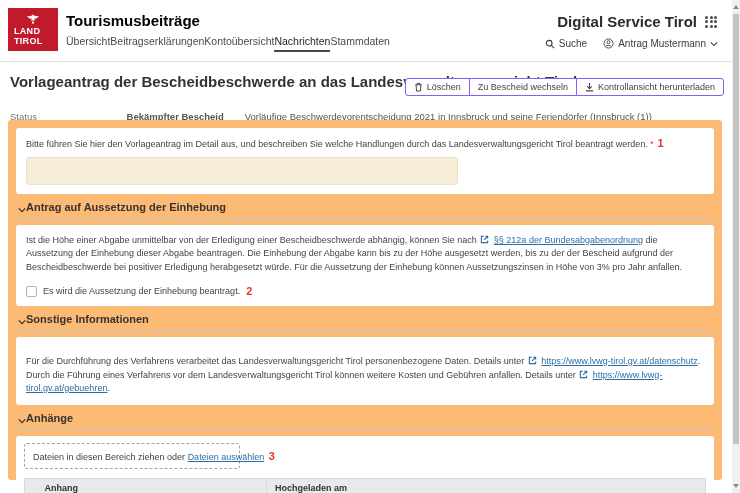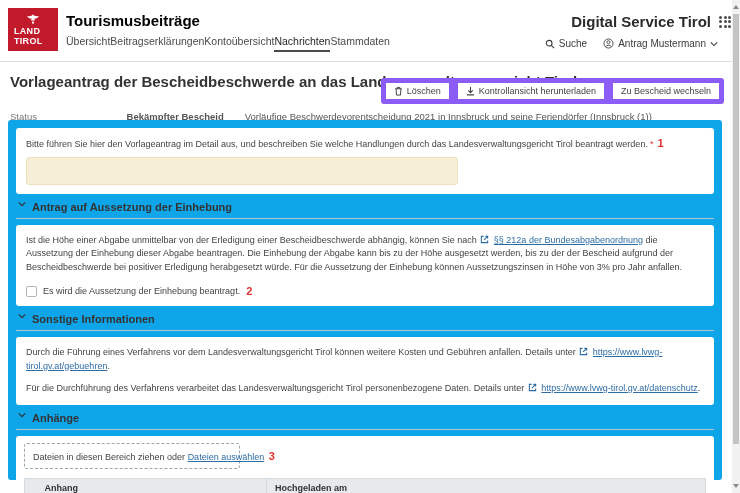--- a/index.html
+++ b/index.html
@@ -16,44 +16,44 @@
 
   
   .header { position:absolute; top:0; left:0; right:8px; height:62px; background:#fff; border-bottom:1px solid #ddd; }
   .logo { position:absolute; top:8px; left:8px; width:50px; height:43px; background:#c11a2b; color:#fff; }
   .logo svg { position:absolute; top:4px; left:17px; }
   .logo-text { position:absolute; bottom:5px; left:6px; font-size:9px; font-weight:bold; line-height:9.5px; letter-spacing:.3px; }
   .app-title { position:absolute; top:12px; left:66px; font-size:15px; font-weight:bold; color:#000000; }
   .main-nav { position:absolute; top:35px; left:66px; display:flex; font-size:10.5px; color:#4a4a4a; }
   .main-nav .tab { cursor:pointer; padding-bottom:3px; }
   .main-nav .tab.active { color:#1f1f1f; border-bottom:2px solid #4a4a4a; }
-  .portal { position:absolute; top:13px; right:1px; display:flex; align-items:center; gap:8px; }
+  .portal { position:absolute; top:13px; right:15px; display:flex; align-items:center; gap:8px; }
   .portal-title { font-size:15px; font-weight:bold; color:#2b2b2b; }
   .apps-icon { display:grid; grid-template-columns:repeat(3,3px); grid-template-rows:repeat(3,3px); gap:1.5px; }
   .apps-icon i { background:#4a4a4a; border-radius:50%; }
   .hdr-user-row { position:absolute; top:38px; right:14px; display:flex; align-items:center; gap:16px; font-size:10px; color:#3c3c3c; }
   .hdr-item { display:flex; align-items:center; gap:4px; cursor:pointer; }
 
   
   .page-title { position:absolute; top:73px; left:10px; font-size:15px; font-weight:bold; color:#333; }
   .status-row { position:absolute; top:95px; left:10px; display:flex; align-items:center; gap:21px; font-size:9.5px; }
   .status-label { color:#777; }
   .badge { background:#aea310; color:#fff; font-size:8.5px; font-weight:bold; padding:1.5px 8px; border-radius:8px;margin-top:30px; }
   .contested-label { color:#555; font-weight:600; }
   .contested-value { color:#555; }
   .top-actions { position:absolute; top:78px; right:16px; display:flex; }
-  .ta-btn { display:flex; align-items:center; gap:4px; background:#fff; border:5px solid #8b5cf6; font-size:9px;
+  .ta-btn { display:flex; align-items:center; gap:4px; background:#fff; border:1px solid #8b5cf6; font-size:9px;
     color:#444; padding:3px 8px; margin-left:-1px; cursor:pointer; white-space:nowrap; font-family:inherit;justify-content:space-between; }
   .ta-btn:first-child { border-radius:3px 0 0 3px; margin-left:0; }
   .ta-btn:last-child { border-radius:0 3px 3px 0; }
 
   
-  .container { position:absolute; top:120px; left:8px; width:714px; height:360px; background:#0ea5e9; border-radius:3px; padding:8px; }
+  .container { position:absolute; top:120px; left:8px; width:714px; height:360px; background:#fdba74; border-radius:3px; padding:8px; }
   .card { background:#fff; border-radius:3px; padding:9px 10px; }
-  .sec-hd { display:flex; align-items:flex-start; gap:6px; padding:7px 2px 5px 2px; border-bottom:1px solid #b9c4cb; cursor:pointer; }
+  .sec-hd { display:flex; align-items:flex-end; padding:7px 2px 5px 2px; border-bottom:1px solid #b9c4cb; cursor:pointer; }
   .sec-hd span { font-size:11px; font-weight:bold; color:#333; }
   .body-txt { font-size:9px; line-height:13.5px; color:#444; }
   .red-num { color:#e53030; font-weight:bold; font-size:11px; margin-left:4px; }
   .req { color:#e53030; margin-left:2px; }
   a.lnk { color:#2e6da4; text-decoration:underline; cursor:pointer; }
   .ext-ico { display:inline-block; vertical-align:-1px; margin:0 2px 0 1px; }
 
   .detail-area { display:block; width:432px; height:28px; background:#f6eed6; border:1px solid #ece1c3; border-radius:3px; margin-top:5px; resize:none; }
 
   .chk-row { display:flex; align-items:center; gap:6px; margin-top:11px; }
@@ -139,28 +139,28 @@
     <span class="contested-value">Vorläufige Beschwerdevorentscheidung 2021 in Innsbruck und seine Feriendörfer (Innsbruck (1))</span>
   </div>
   <div class="top-actions">
     <button class="ta-btn">
       <svg width="9" height="10" viewBox="0 0 10 11" fill="none" stroke="#444" stroke-width="1.1">
         <path d="M1.5 3 H8.5 M3.5 3 V1.5 H6.5 V3 M2.3 3 L2.8 10 H7.2 L7.7 3"></path>
       </svg>
       <span>Löschen</span>
     </button>
     <button class="ta-btn">
+      <span>Zu Bescheid wechseln</span>
+    </button>
+    <button class="ta-btn">
       <svg width="9" height="10" viewBox="0 0 10 11" fill="none" stroke="#444" stroke-width="1.2">
         <path d="M5 1 V7 M2.5 4.8 L5 7.3 L7.5 4.8 M1 9.8 H9"></path>
       </svg>
       <span>Kontrollansicht herunterladen</span>
     </button>
-    <button class="ta-btn">
-      <span>Zu Bescheid wechseln</span>
-    </button>
   </div>
 
   <div class="container">
 
     <div class="card">
       <div class="body-txt">
         <span>Bitte führen Sie hier den Vorlageantrag im Detail aus, und beschreiben Sie welche Handlungen durch das Landesverwaltungsgericht Tirol beantragt werden.</span><span class="req">*</span><span class="red-num">1</span>
       </div>
       <textarea class="detail-area" value="" style=""></textarea>
     </div>
@@ -187,33 +187,33 @@
       </div>
     </div>
 
     <div class="sec-hd">
       <svg width="8" height="6" viewBox="0 0 10 7" fill="none" stroke="#333" stroke-width="1.5">
           <polyline points="1,1.5 5,5.5 9,1.5"></polyline>
         </svg>
       <span>Sonstige Informationen</span>
     </div>
     <div class="card" style="margin-top:6px;">
+      <div class="body-txt" style="margin-top:9px;">
+        <span>Für die Durchführung des Verfahrens verarbeitet das Landesverwaltungsgericht Tirol personenbezogene Daten. Details unter</span>
+        <svg class="ext-ico" width="9" height="9" viewBox="0 0 10 10" fill="none" stroke="#2e6da4" stroke-width="1.2">
+          <path d="M4 1.5 H1.5 V8.5 H8.5 V6 M6 1.5 H8.5 V4 M8.3 1.7 L4.5 5.5"></path>
+        </svg>
+        <a class="lnk">https://www.lvwg-tirol.gv.at/datenschutz</a><span>.</span>
+      </div>
       <div class="body-txt">
         <span>Durch die Führung eines Verfahrens vor dem Landesverwaltungsgericht Tirol können weitere Kosten und Gebühren anfallen. Details unter</span>
         <svg class="ext-ico" width="9" height="9" viewBox="0 0 10 10" fill="none" stroke="#2e6da4" stroke-width="1.2">
           <path d="M4 1.5 H1.5 V8.5 H8.5 V6 M6 1.5 H8.5 V4 M8.3 1.7 L4.5 5.5"></path>
         </svg>
         <a class="lnk">https://www.lvwg-tirol.gv.at/gebuehren</a><span>.</span>
-      </div>
-      <div class="body-txt" style="margin-top:9px;">
-        <span>Für die Durchführung des Verfahrens verarbeitet das Landesverwaltungsgericht Tirol personenbezogene Daten. Details unter</span>
-        <svg class="ext-ico" width="9" height="9" viewBox="0 0 10 10" fill="none" stroke="#2e6da4" stroke-width="1.2">
-          <path d="M4 1.5 H1.5 V8.5 H8.5 V6 M6 1.5 H8.5 V4 M8.3 1.7 L4.5 5.5"></path>
-        </svg>
-        <a class="lnk">https://www.lvwg-tirol.gv.at/datenschutz</a><span>.</span>
       </div>
     </div>
 
     <div class="sec-hd">
       <svg width="8" height="6" viewBox="0 0 10 7" fill="none" stroke="#333" stroke-width="1.5">
           <polyline points="1,1.5 5,5.5 9,1.5"></polyline>
         </svg>
       <span>Anhänge</span>
     </div>
     <div class="card" style="margin-top:6px; padding:7px 8px 8px 8px;">

